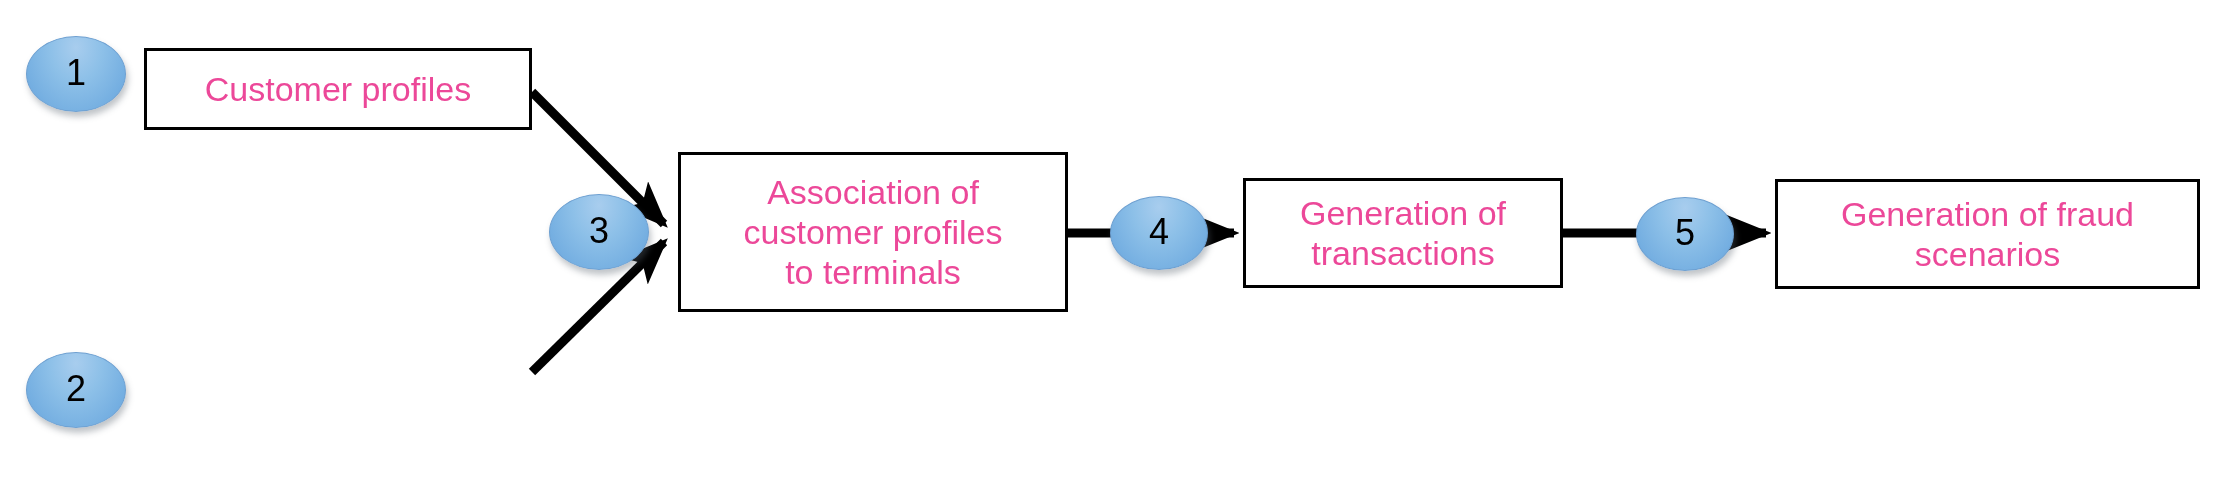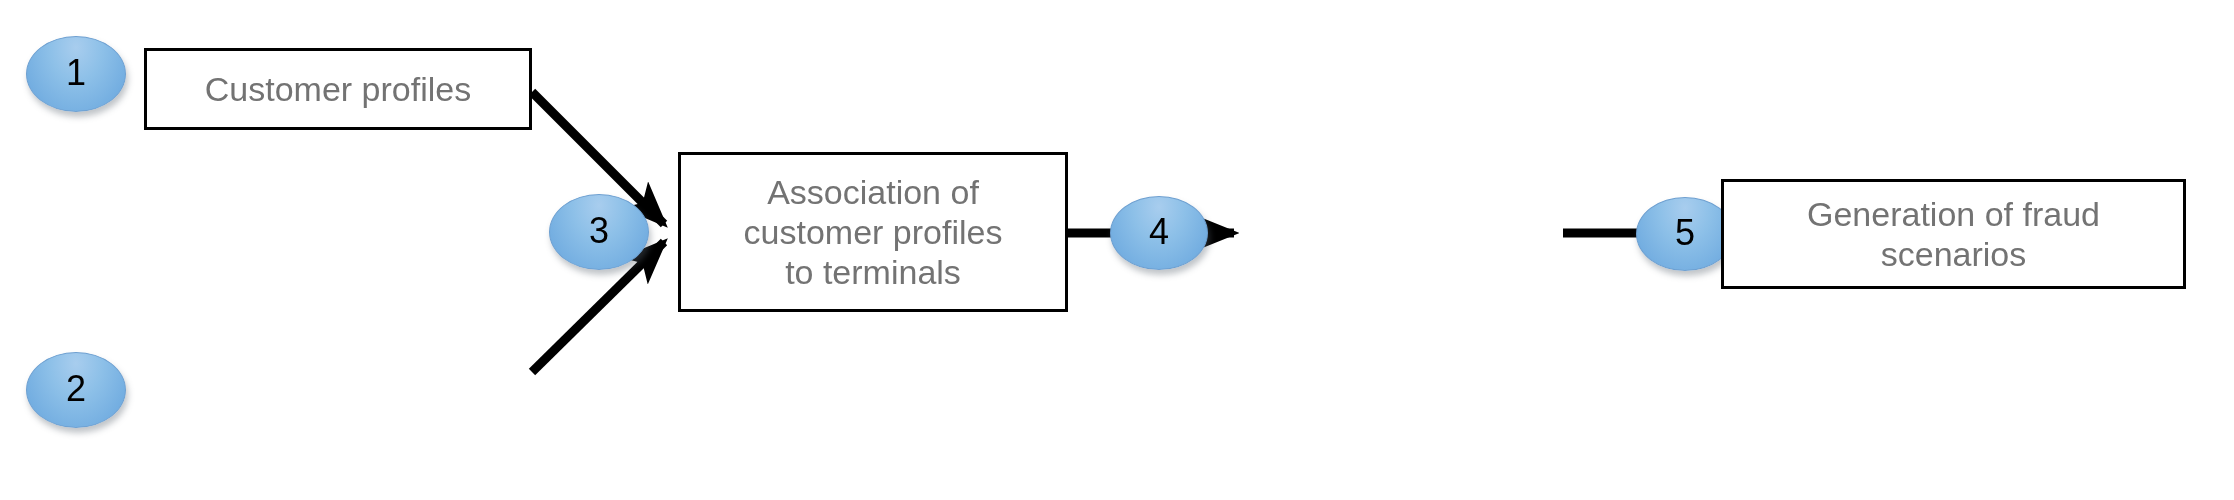--- a/index.html
+++ b/index.html
@@ -25,21 +25,21 @@
   }
   .node-box {
     position: absolute;
     box-sizing: border-box;
     background: #ffffff;
     border: 3px solid #000000;
     display: flex;
     align-items: center;
     justify-content: center;
     text-align: center;
-    color: #737373;
+    color: #ec4899;
     font-family: "Liberation Sans", sans-serif;
     line-height: 1.18;
     white-space: pre-line;
   }
   .node-box.one-line { font-size: 34px; }
   .node-box.multi-line { font-size: 34px; }
 
   .badge {
     position: absolute;
     box-sizing: border-box;
@@ -91,20 +91,22 @@
   <div class="badge" style="left:549px; top:194px; width:100px; height:76px;">
     <span>3</span>
   </div>
   <div class="node-box multi-line" style="left:678px; top:152px; width:390px; height:160px;">Association of
 customer profiles
 to terminals</div>
 
   <div class="badge" style="left:1110px; top:196px; width:98px; height:74px;">
     <span>4</span>
   </div>
+  <div class="node-box multi-line" style="left:1243px; top:178px; width:320px; height:110px;">Generation of
+transactions</div>
 
   <div class="badge" style="left:1636px; top:197px; width:98px; height:74px;">
     <span>5</span>
   </div>
-  <div class="node-box multi-line" style="left:1721px; top:179px; width:465px; height:110px;">Generation of fraud
+  <div class="node-box multi-line" style="left:1775px; top:179px; width:425px; height:110px;">Generation of fraud
 scenarios</div>
 
 </div>
 
 </body></html>

